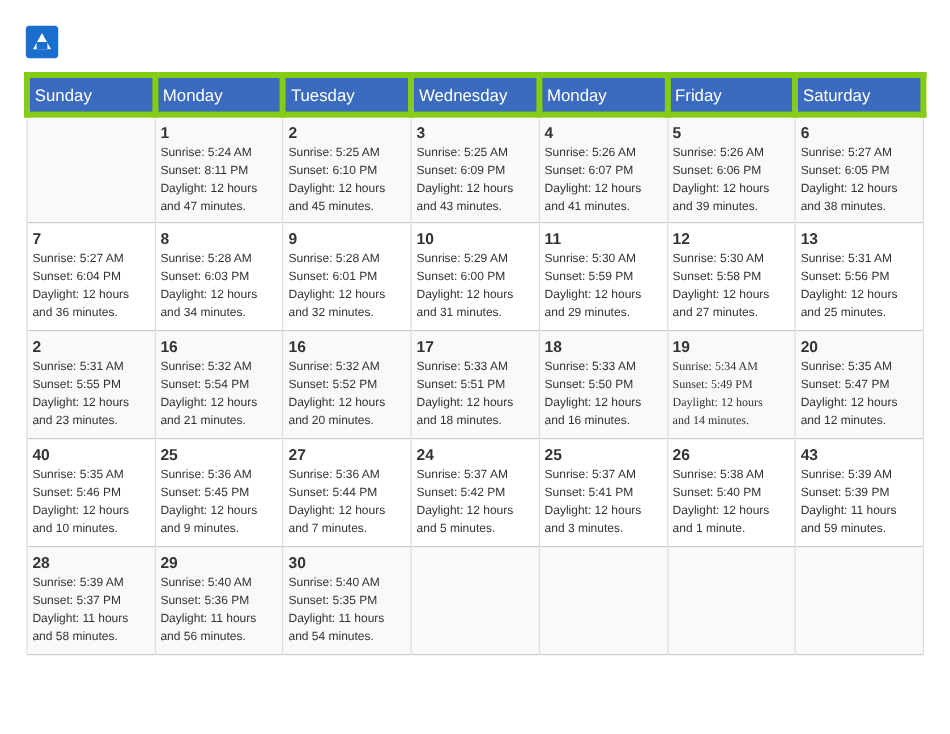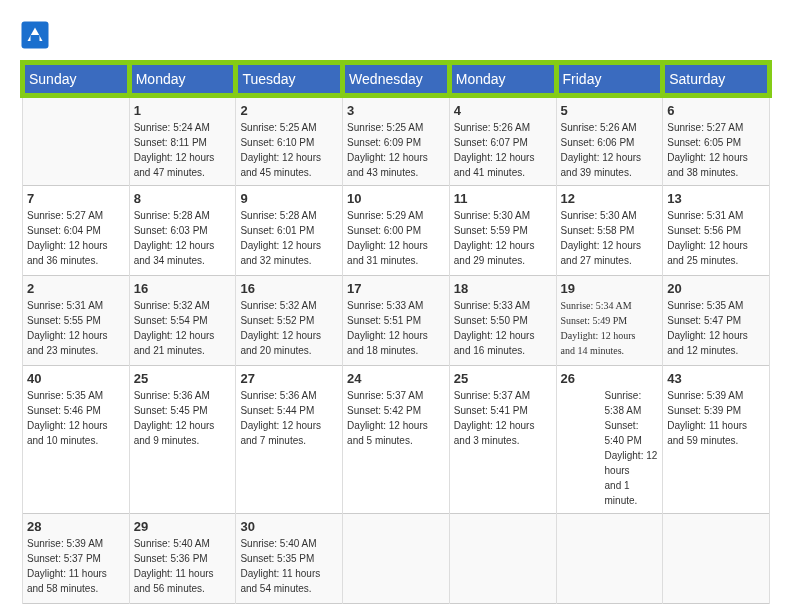--- a/index.html
+++ b/index.html
@@ -298,21 +298,21 @@
         </td>
         <td>
           <span class="day-num">25</span>
           <div class="day-info" style="white-space: pre-line;">Sunrise: 5:37 AM
 Sunset: 5:41 PM
 Daylight: 12 hours
 and 3 minutes.</div>
         </td>
         <td>
           <span class="day-num">26</span>
-          <div class="day-info" style="white-space: pre-line; margin-left: 44px;">Sunrise: 5:38 AM
+          <div class="day-info" style="white-space: pre-line;">Sunrise: 5:38 AM
 Sunset: 5:40 PM
 Daylight: 12 hours
 and 1 minute.</div>
         </td>
         <td>
           <span class="day-num">43</span>
           <div class="day-info" style="white-space: pre-line;">Sunrise: 5:39 AM
 Sunset: 5:39 PM
 Daylight: 11 hours
 and 59 minutes.</div>

